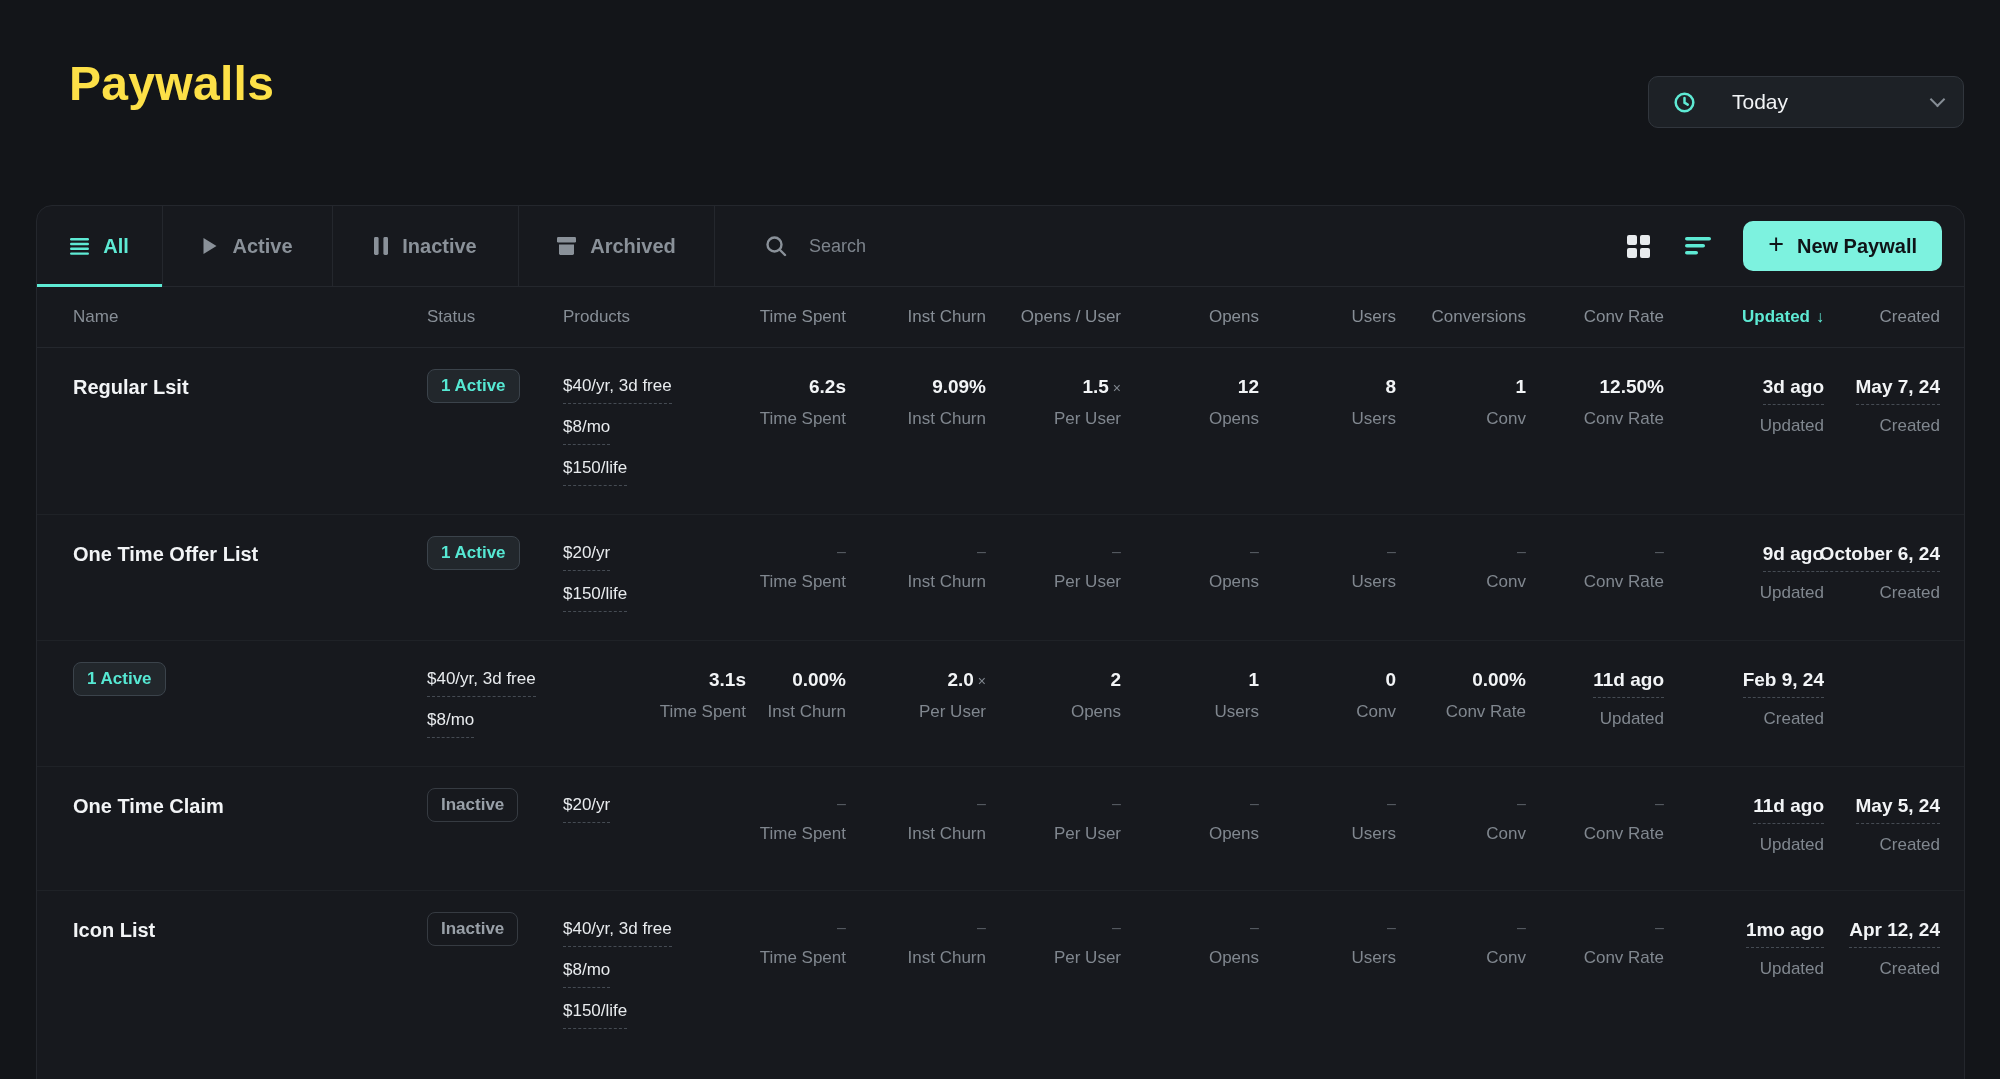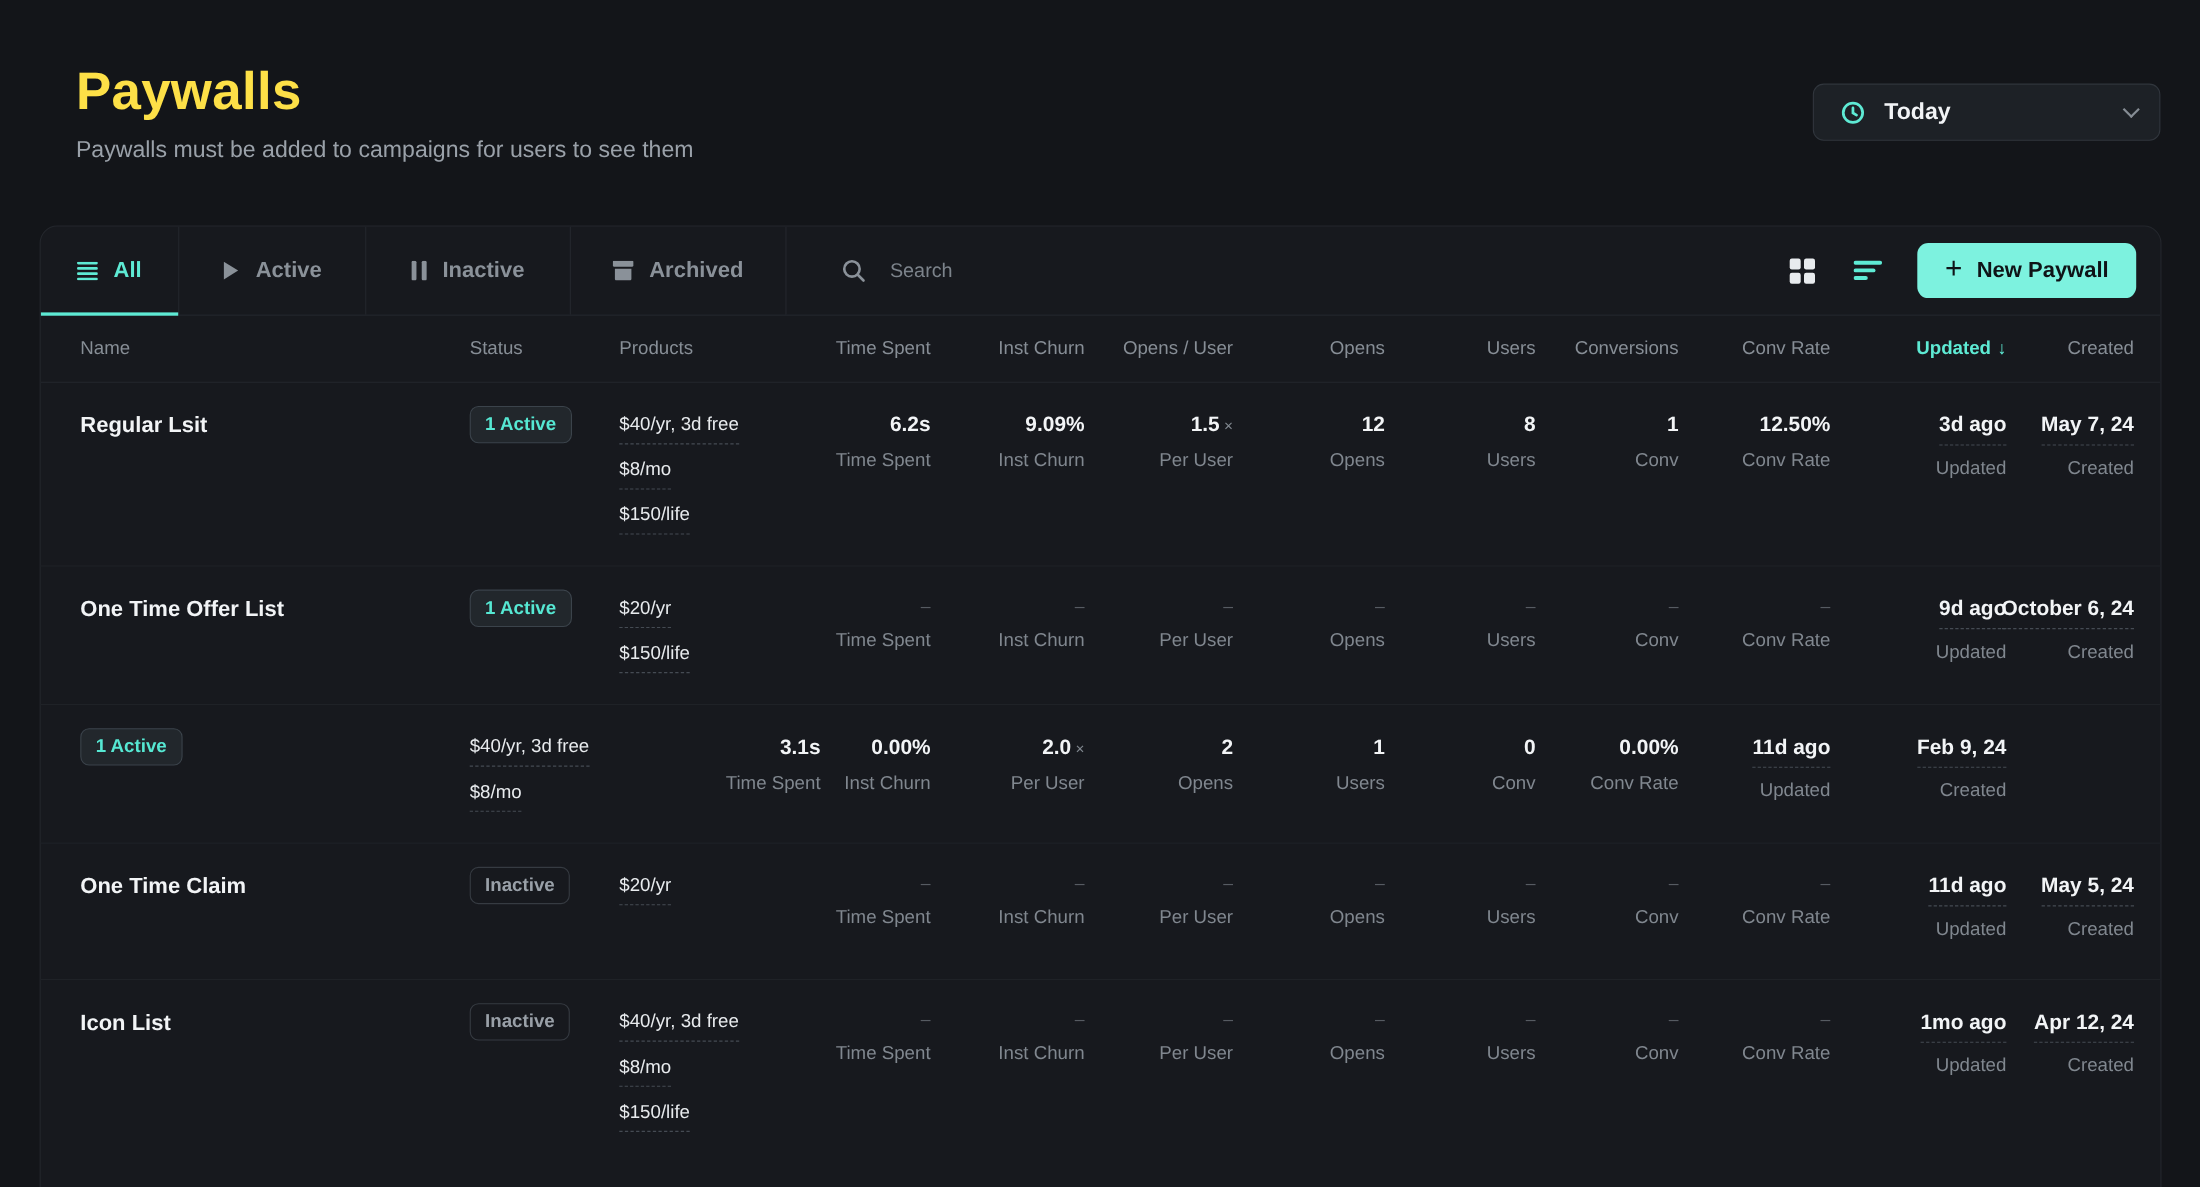--- a/index.html
+++ b/index.html
@@ -9,21 +9,21 @@
     font-family:"Liberation Sans","DejaVu Sans",sans-serif;
   }
   
   .page-header { position:absolute; left:69px; top:56px; }
   .page-title { font-size:48px; font-weight:700; letter-spacing:.3px; color:#fde047; }
   .page-subtitle { margin-top:14px; font-size:21px; color:#9aa1a9; }
 
   .period { position:absolute; right:36px; top:76px; width:316px; height:52px;
     background:#1d2126; border:1px solid #31363d; border-radius:10px;
     display:flex; align-items:center; padding:0 20px; gap:14px; cursor:pointer; }
-  .period-label { font-size:21px; font-weight:700; color:#f2f4f6; flex:1; }
+  .period-label { font-size:21px; font-weight:400; color:#f2f4f6; flex:1;margin-left:19px; }
   .chev { width:11px; height:11px; border-right:2.5px solid #868d95; border-bottom:2.5px solid #868d95;
     transform:rotate(45deg); margin-top:-5px; }
 
   
   .panel { position:absolute; left:36px; top:205px; width:1929px; height:949px;
     background:#17191e; border:1px solid #24272d; border-radius:16px; overflow:hidden; }
 
   
   .tabbar { display:flex; height:81px; border-bottom:1px solid #24272d; align-items:stretch; }
   .tab { display:flex; align-items:center; justify-content:center; gap:14px;
@@ -76,21 +76,20 @@
   .metric .val.dashed { border-bottom:1.5px dashed #454b53; padding-bottom:6px; cursor:help; }
 
   
   svg { display:block; }
 </style>
 </head>
 <body>
 
 <div class="page-header">
   <div class="page-title">Paywalls</div>
-  <div class="page-subtitle">Paywalls must be added to campaigns for users to see them</div>
 </div>
 
 <div class="period">
   <span class="icon-btn">
     <svg width="23" height="23" viewBox="0 0 24 24" fill="none" stroke="#5eead4" stroke-width="2.6" stroke-linecap="round">
       <circle cx="12" cy="12" r="9.2"></circle>
         <path d="M12 7.4v4.8l3.4 2"></path>
     </svg>
   </span>
   <span class="period-label">Today</span>

